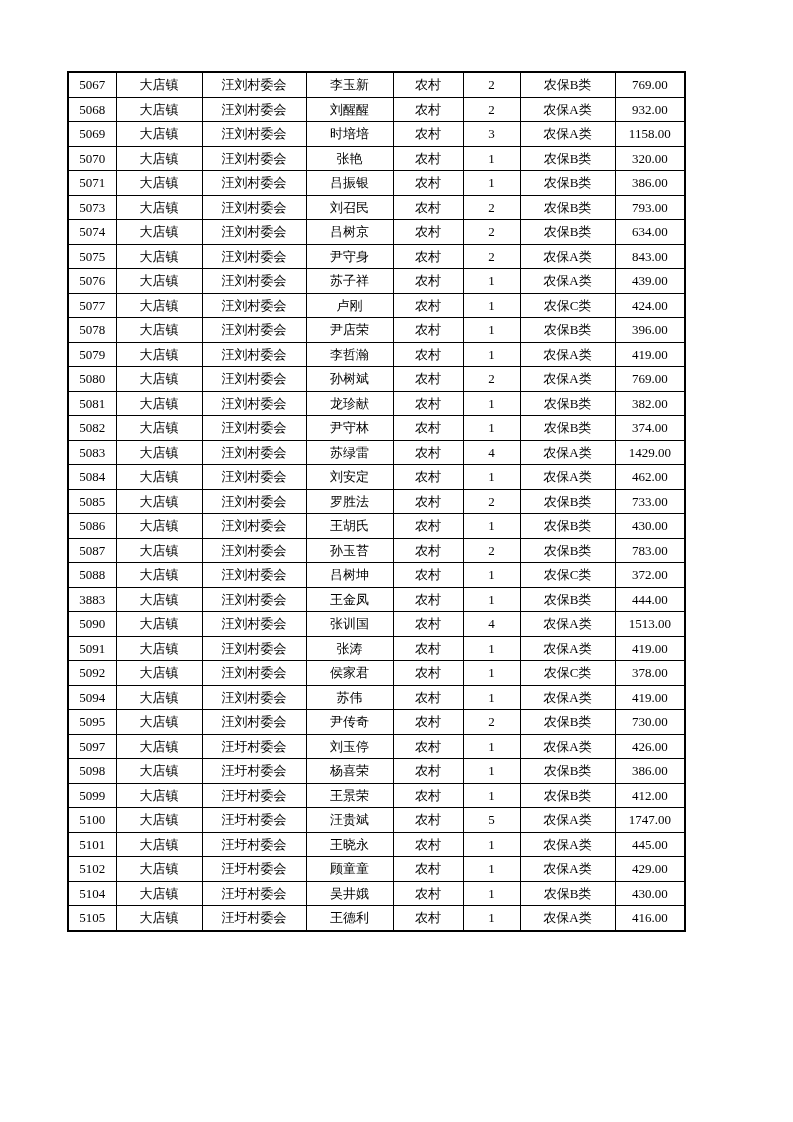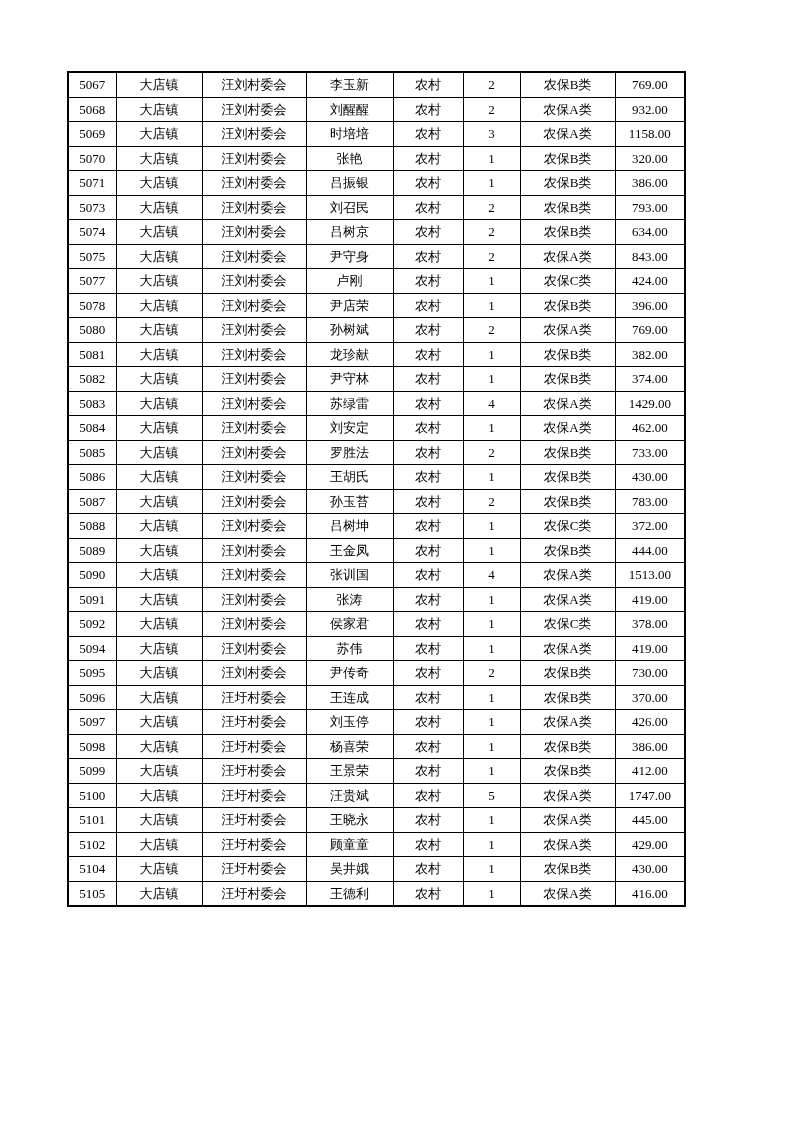--- a/index.html
+++ b/index.html
@@ -141,40 +141,60 @@
     <td>5075</td>
     <td>大店镇</td>
     <td>汪刘村委会</td>
     <td>尹守身</td>
     <td>农村</td>
     <td>2</td>
     <td>农保A类</td>
     <td>843.00</td>
   </tr>
         <tr>
+    <td>5076</td>
+    <td>大店镇</td>
+    <td>汪刘村委会</td>
+    <td>苏子祥</td>
+    <td>农村</td>
+    <td>1</td>
+    <td>农保A类</td>
+    <td>439.00</td>
+  </tr>
+        <tr>
     <td>5077</td>
     <td>大店镇</td>
     <td>汪刘村委会</td>
     <td>卢刚</td>
     <td>农村</td>
     <td>1</td>
     <td>农保C类</td>
     <td>424.00</td>
   </tr>
         <tr>
     <td>5078</td>
     <td>大店镇</td>
     <td>汪刘村委会</td>
     <td>尹店荣</td>
     <td>农村</td>
     <td>1</td>
     <td>农保B类</td>
     <td>396.00</td>
   </tr>
         <tr>
+    <td>5079</td>
+    <td>大店镇</td>
+    <td>汪刘村委会</td>
+    <td>李哲瀚</td>
+    <td>农村</td>
+    <td>1</td>
+    <td>农保A类</td>
+    <td>419.00</td>
+  </tr>
+        <tr>
     <td>5080</td>
     <td>大店镇</td>
     <td>汪刘村委会</td>
     <td>孙树斌</td>
     <td>农村</td>
     <td>2</td>
     <td>农保A类</td>
     <td>769.00</td>
   </tr>
         <tr>
@@ -251,21 +271,21 @@
     <td>5088</td>
     <td>大店镇</td>
     <td>汪刘村委会</td>
     <td>吕树坤</td>
     <td>农村</td>
     <td>1</td>
     <td>农保C类</td>
     <td>372.00</td>
   </tr>
         <tr>
-    <td>5089</td>
+    <td>3883</td>
     <td>大店镇</td>
     <td>汪刘村委会</td>
     <td>王金凤</td>
     <td>农村</td>
     <td>1</td>
     <td>农保B类</td>
     <td>444.00</td>
   </tr>
         <tr>
     <td>5090</td>
@@ -309,30 +329,20 @@
   </tr>
         <tr>
     <td>5095</td>
     <td>大店镇</td>
     <td>汪刘村委会</td>
     <td>尹传奇</td>
     <td>农村</td>
     <td>2</td>
     <td>农保B类</td>
     <td>730.00</td>
-  </tr>
-        <tr>
-    <td>5096</td>
-    <td>大店镇</td>
-    <td>汪圩村委会</td>
-    <td>王连成</td>
-    <td>农村</td>
-    <td>1</td>
-    <td>农保B类</td>
-    <td>370.00</td>
   </tr>
         <tr>
     <td>5097</td>
     <td>大店镇</td>
     <td>汪圩村委会</td>
     <td>刘玉停</td>
     <td>农村</td>
     <td>1</td>
     <td>农保A类</td>
     <td>426.00</td>

